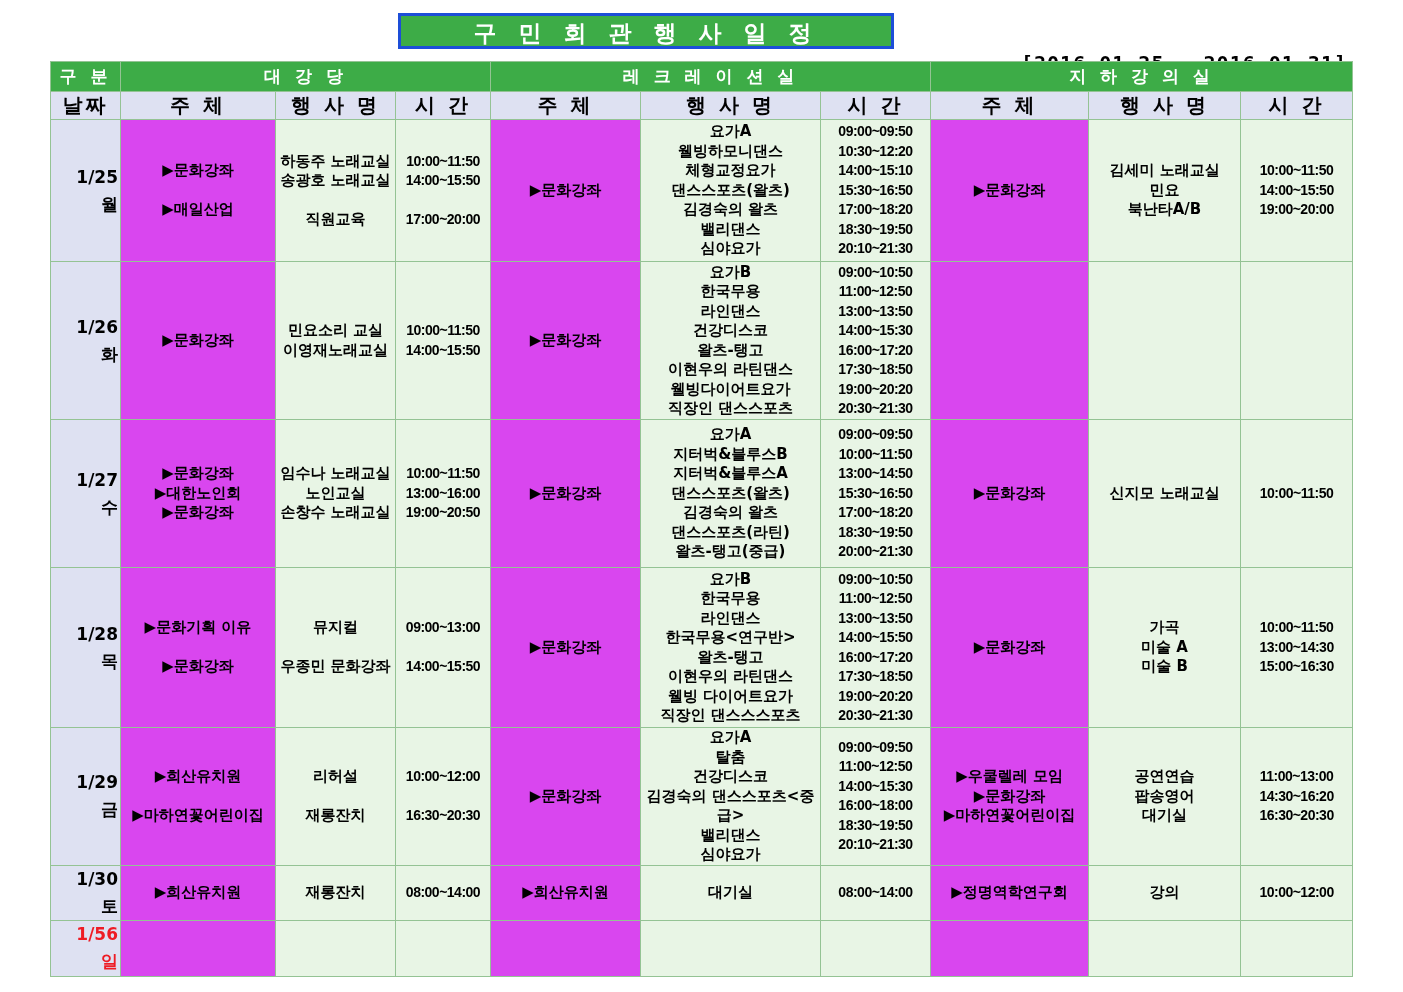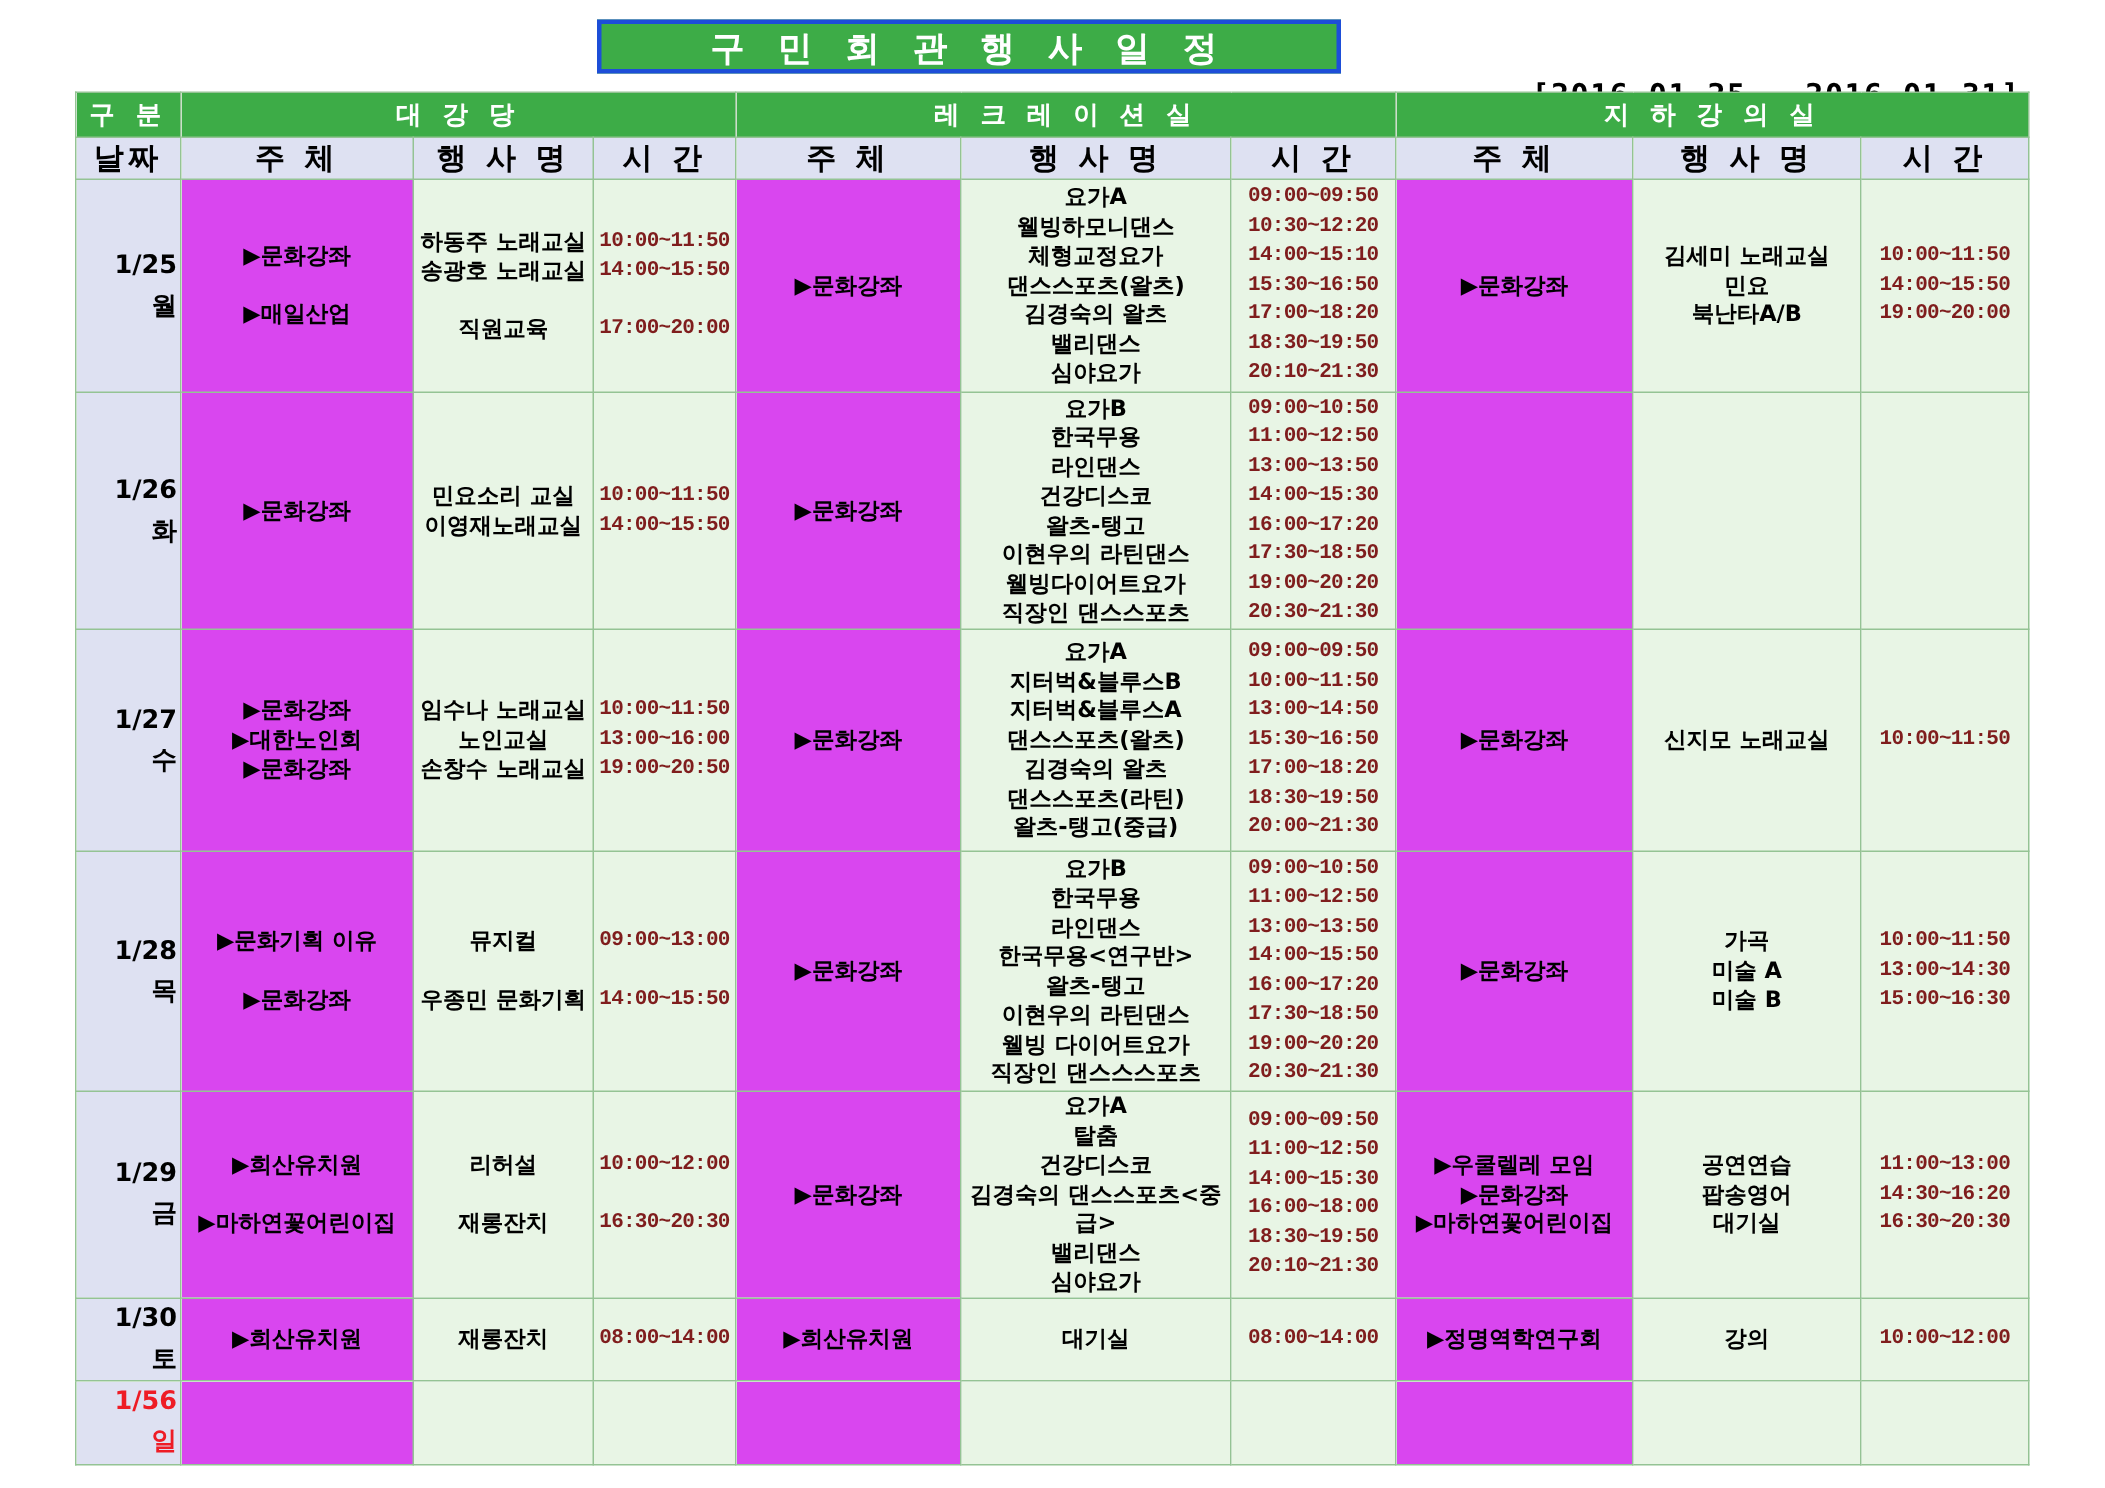--- a/index.html
+++ b/index.html
@@ -42,22 +42,22 @@
   td.host-cell {
     background:#d946ef; text-align:center;
     font-size:15px; font-weight:bold; line-height:19.5px; color:#000;
   }
   td.event-cell {
     background:var(--ltgreen,#e8f5e5); text-align:center;
     font-size:15px; font-weight:bold; line-height:19.5px; color:#000;
   }
   td.time-cell {
     background:var(--ltgreen,#e8f5e5); text-align:center;
-    font-family:Liberation Mono, monospace;
-    font-size:14px; font-weight:bold; line-height:19.5px; color:#7f1d1d;
+    font-family:Liberation Sans, sans-serif;
+    font-size:14px; font-weight:bold; line-height:19.5px; color:#000000;
     letter-spacing:-0.5px;
   }
 </style>
 </head>
 <body>
 
 <div class="page">
   <div class="title-bar">구 민 회 관 행 사 일 정</div>
   <div class="date-range">[2016.01.25 ~ 2016.01.31]</div>
 
@@ -252,21 +252,21 @@
             <div>목</div>
           </td>
           <td class="host-cell">
             <div>▶문화기획 이유</div>
             <div>&nbsp;</div>
             <div>▶문화강좌</div>
           </td>
           <td class="event-cell">
             <div>뮤지컬</div>
             <div>&nbsp;</div>
-            <div>우종민 문화기획</div>
+            <div>우종민 문화강좌</div>
           </td>
           <td class="time-cell">
             <div>09:00~13:00</div>
             <div>&nbsp;</div>
             <div>14:00~15:50</div>
           </td>
           <td class="host-cell">
             <div>▶문화강좌</div>
           </td>
           <td class="event-cell">

